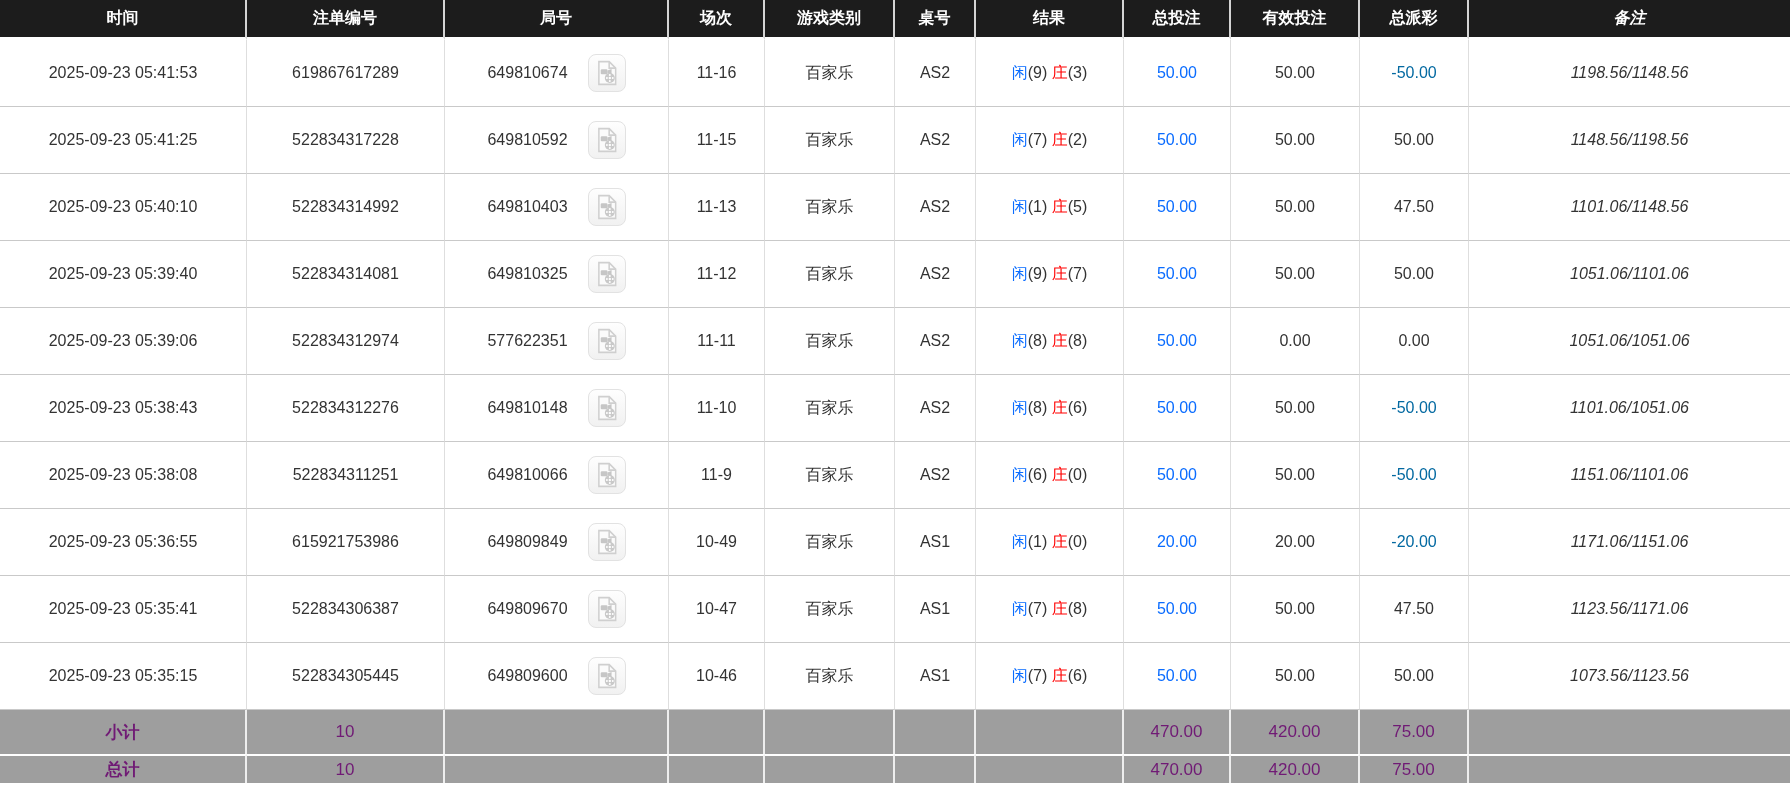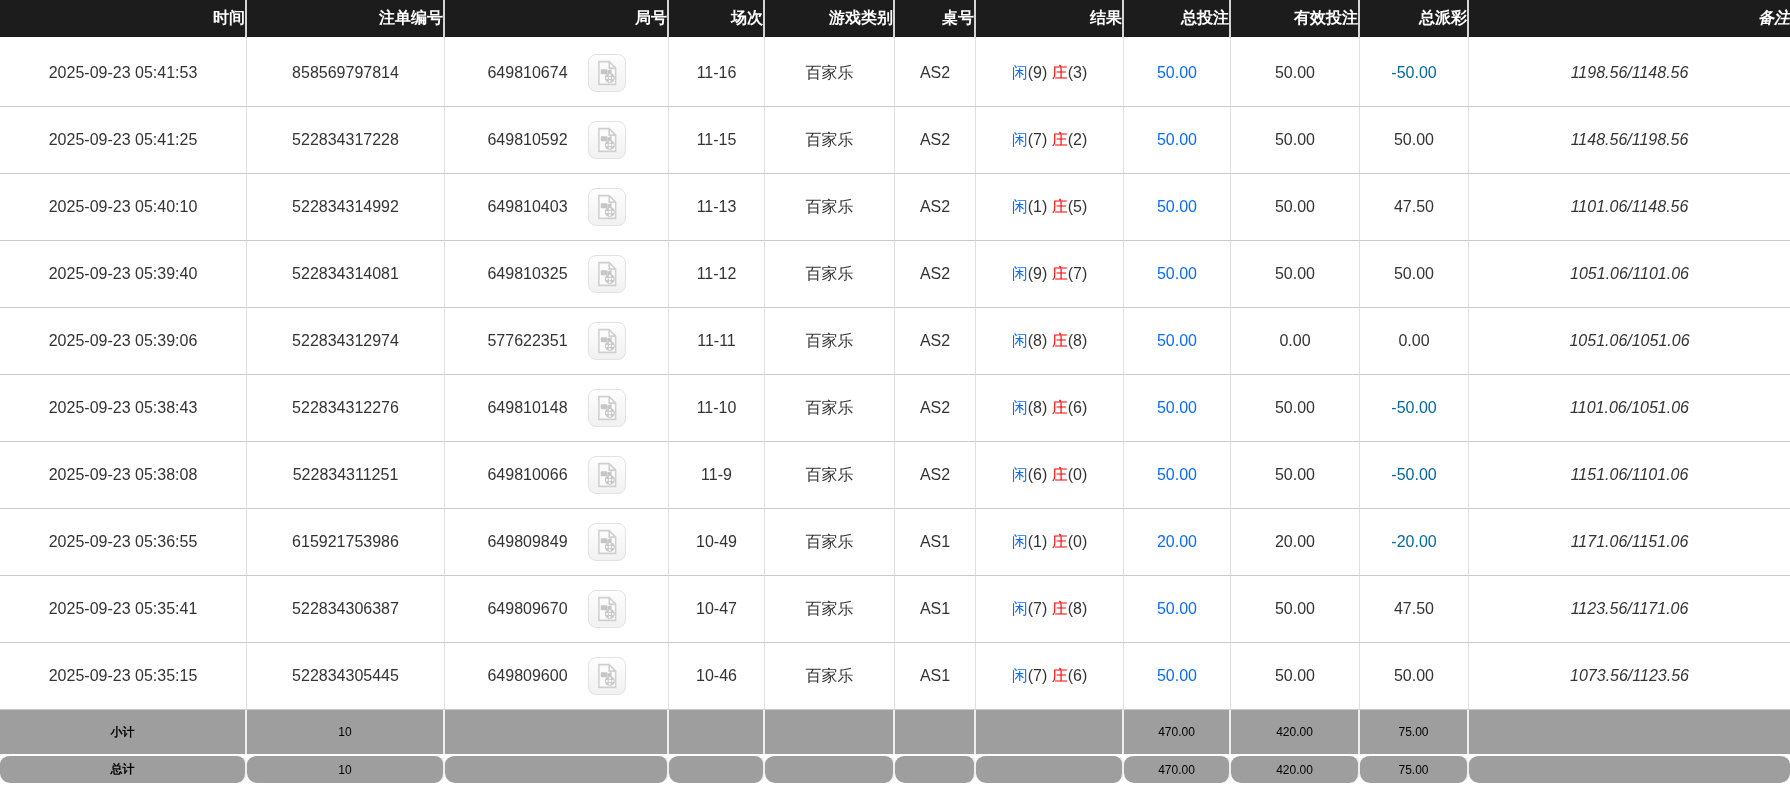--- a/index.html
+++ b/index.html
@@ -3,21 +3,21 @@
 <meta charset="utf-8">
 <style>
   * { box-sizing: border-box; margin: 0; padding: 0; }
   html, body { width: 1790px; height: 793px; overflow: hidden; background: #fff; }
   body { font-family: "Liberation Sans", "DejaVu Sans", sans-serif; color: #333; }
 
   table { width: 1790px; table-layout: fixed; border-collapse: separate; border-spacing: 0; }
 
   thead th {
     background: #1c1c1c; color: #fff; font-weight: bold; font-size: 16px;
-    height: 40px; text-align: right; vertical-align: middle;
+    height: 40px; text-align: center; vertical-align: middle;
     border-right: 2px solid #d4d4d4; border-bottom: 3px solid #ffffff; margin-top: 45px;
   }
   thead th:last-child { border-right: none; font-style: italic; }
 
   tbody td {
     height: 67px; text-align: center; vertical-align: middle;
     font-size: 16px; color: #333; background: #fff;
     border-bottom: 1px solid #c9c9c9; border-right: 1px solid #dedede;
     white-space: nowrap; overflow: hidden;
   }
@@ -33,26 +33,26 @@
     cursor: pointer; padding: 0;
   }
   .video-btn svg { display: block; }
 
   .blue { color: #0a6cff; }
   .red  { color: #ff0000; }
   .neg  { color: #0369a1; }
   a.bet-link { text-decoration: none; cursor: pointer; }
 
   tfoot td {
-    background: #9e9e9e; color: #000000; font-size: 12px; text-align: center;
+    background: #9e9e9e; color: #701a75; font-size: 17px; text-align: center;
     vertical-align: middle; border-right: 2px solid #eeeeee; height: 44px;
     white-space: nowrap;
   }
   tfoot td:last-child { border-right: none; }
-  tfoot tr.grand td { border-top: 2px solid #ffffff; height: 29px; border-radius: 10px; }
+  tfoot tr.grand td { border-top: 2px solid #ffffff; height: 29px; }
   tfoot .sum-label { font-weight: bold; }
 </style>
 </head>
 <body>
 
 <table>
   <colgroup>
     <col style="width:247px">
       <col style="width:198px">
       <col style="width:224px">
@@ -76,21 +76,21 @@
       <th>结果</th>
       <th>总投注</th>
       <th>有效投注</th>
       <th>总派彩</th>
       <th>备注</th>
     </tr>
   </thead>
   <tbody>
       <tr>
         <td>2025-09-23 05:41:53</td>
-        <td>858569797814</td>
+        <td>619867617289</td>
         <td>
           <div class="round-cell-inner">
             <span>649810674</span>
             <button class="video-btn" type="button">
     <svg width="26" height="26" viewBox="0 0 24 24">
       <path d="M4.5 1.5 H14 L20 7.5 V22.5 H4.5 Z" fill="#fbfbfb" stroke="#cfcfcf" stroke-width="1.4"></path>
       <path d="M14 1.5 V7.5 H20" fill="none" stroke="#cfcfcf" stroke-width="1.4"></path>
       <rect x="6.2" y="8.6" width="6.2" height="4.6" rx="1" fill="#c6c6c6"></rect>
       <polygon points="12.4,9.6 16.2,8.2 16.2,13.6 12.4,12.2" fill="#c6c6c6"></polygon>
       <circle cx="14.6" cy="16.6" r="4.6" fill="#c9c9c9"></circle>

